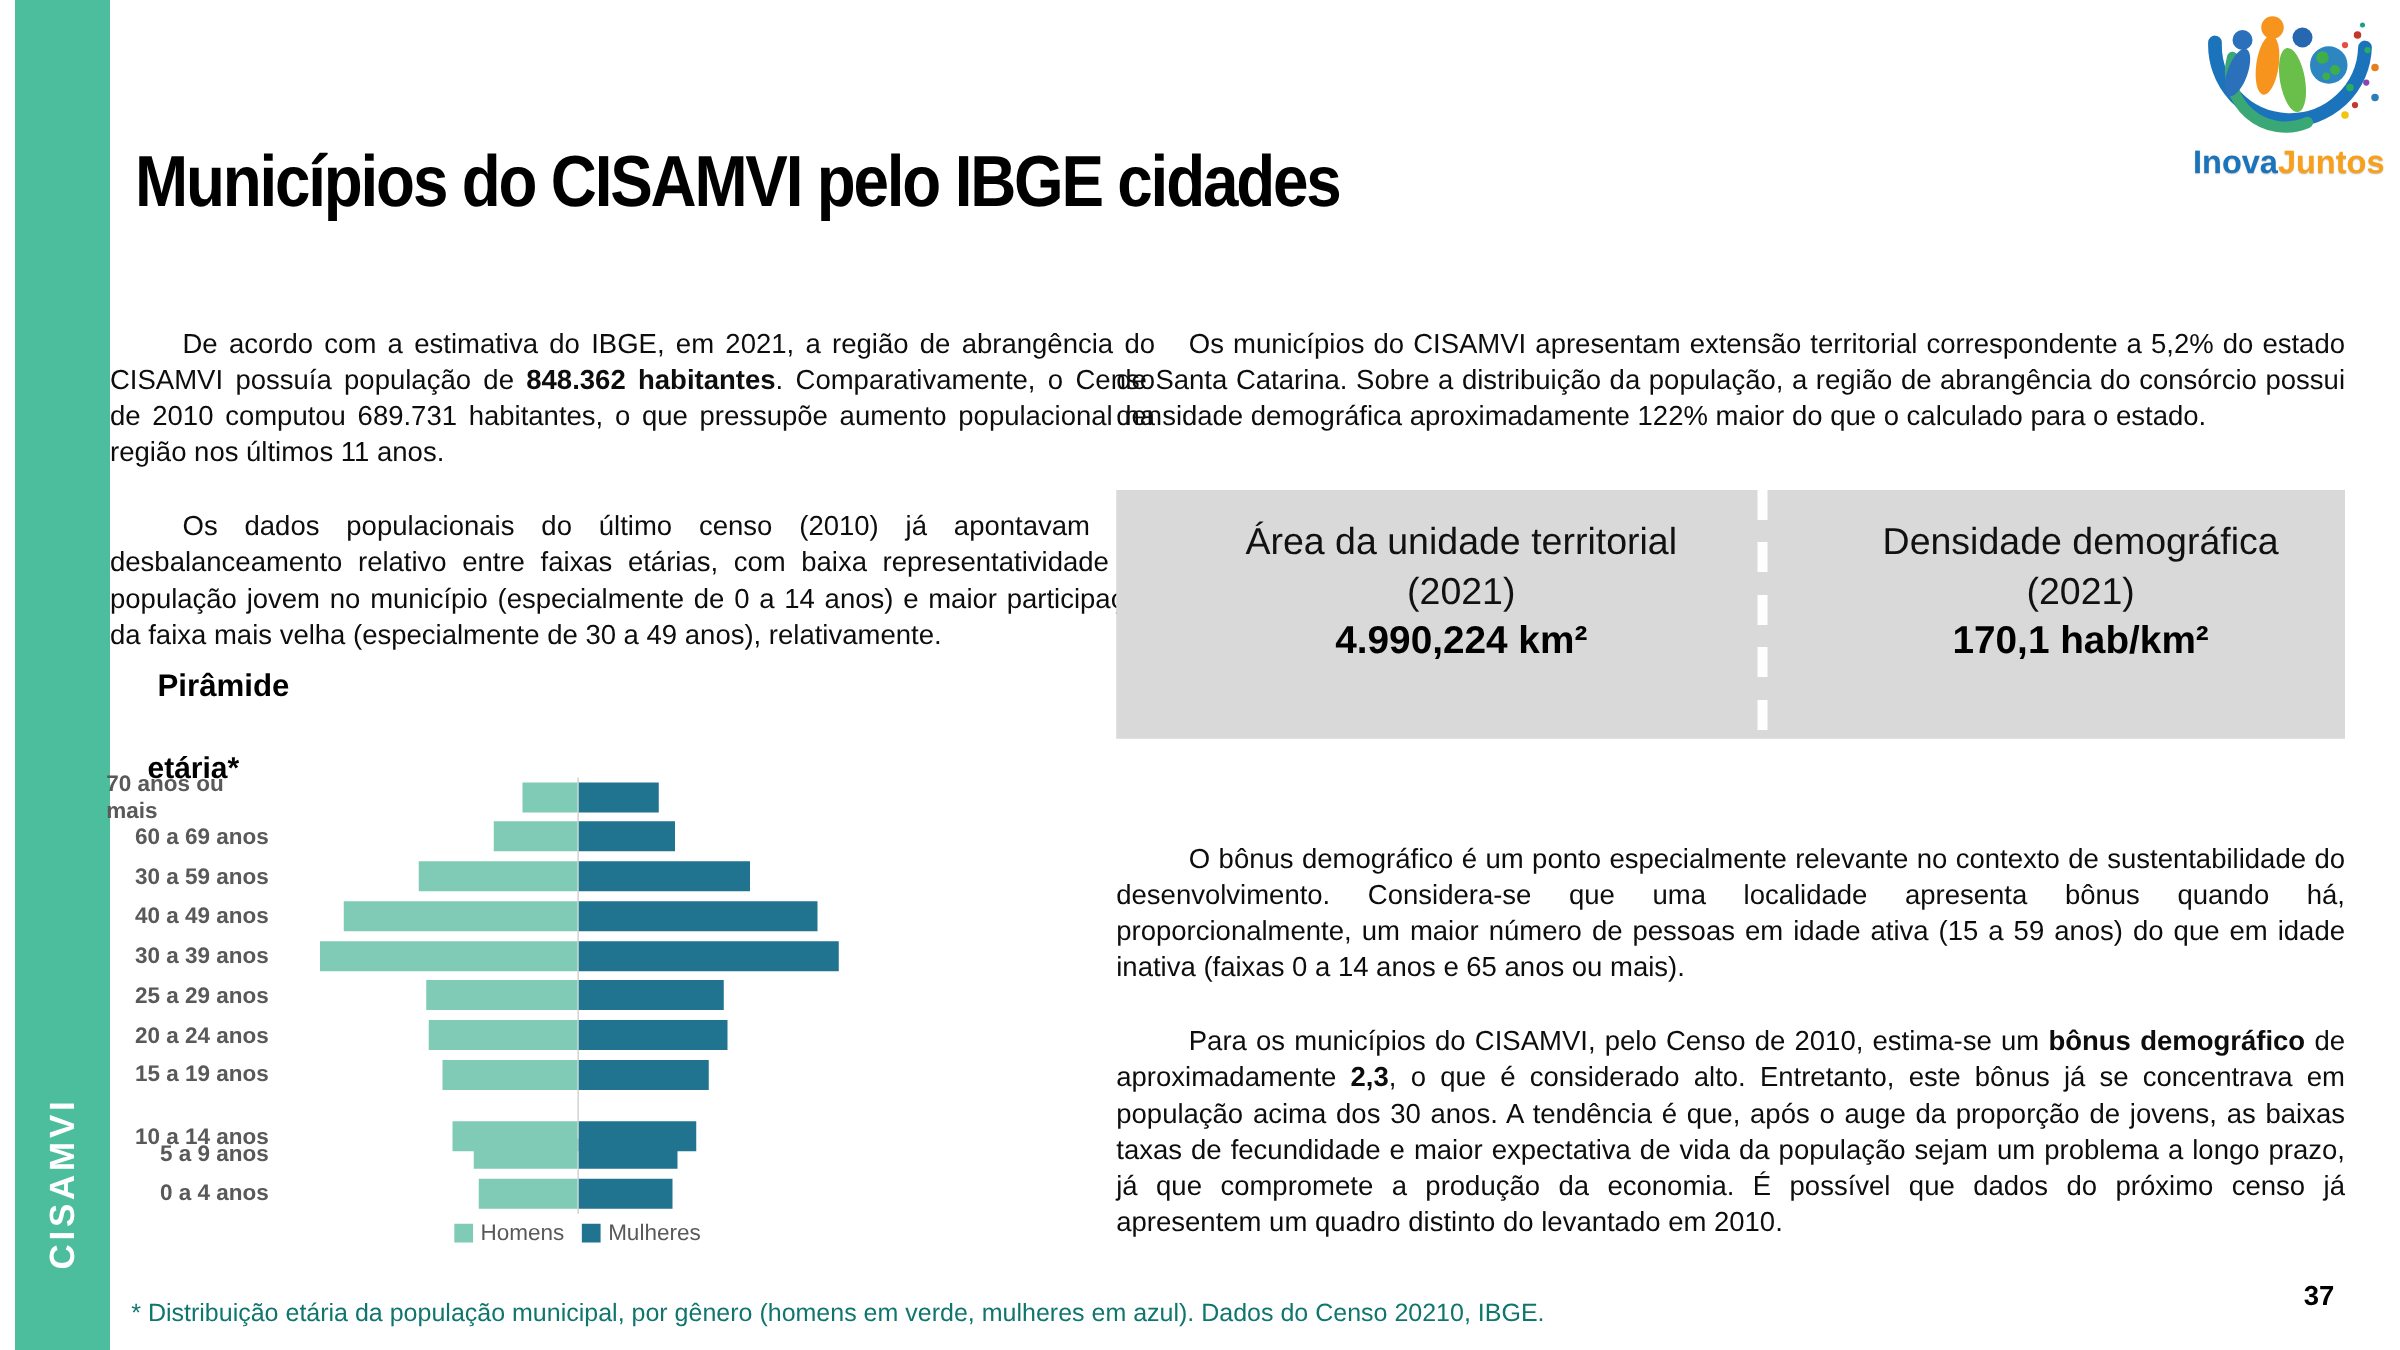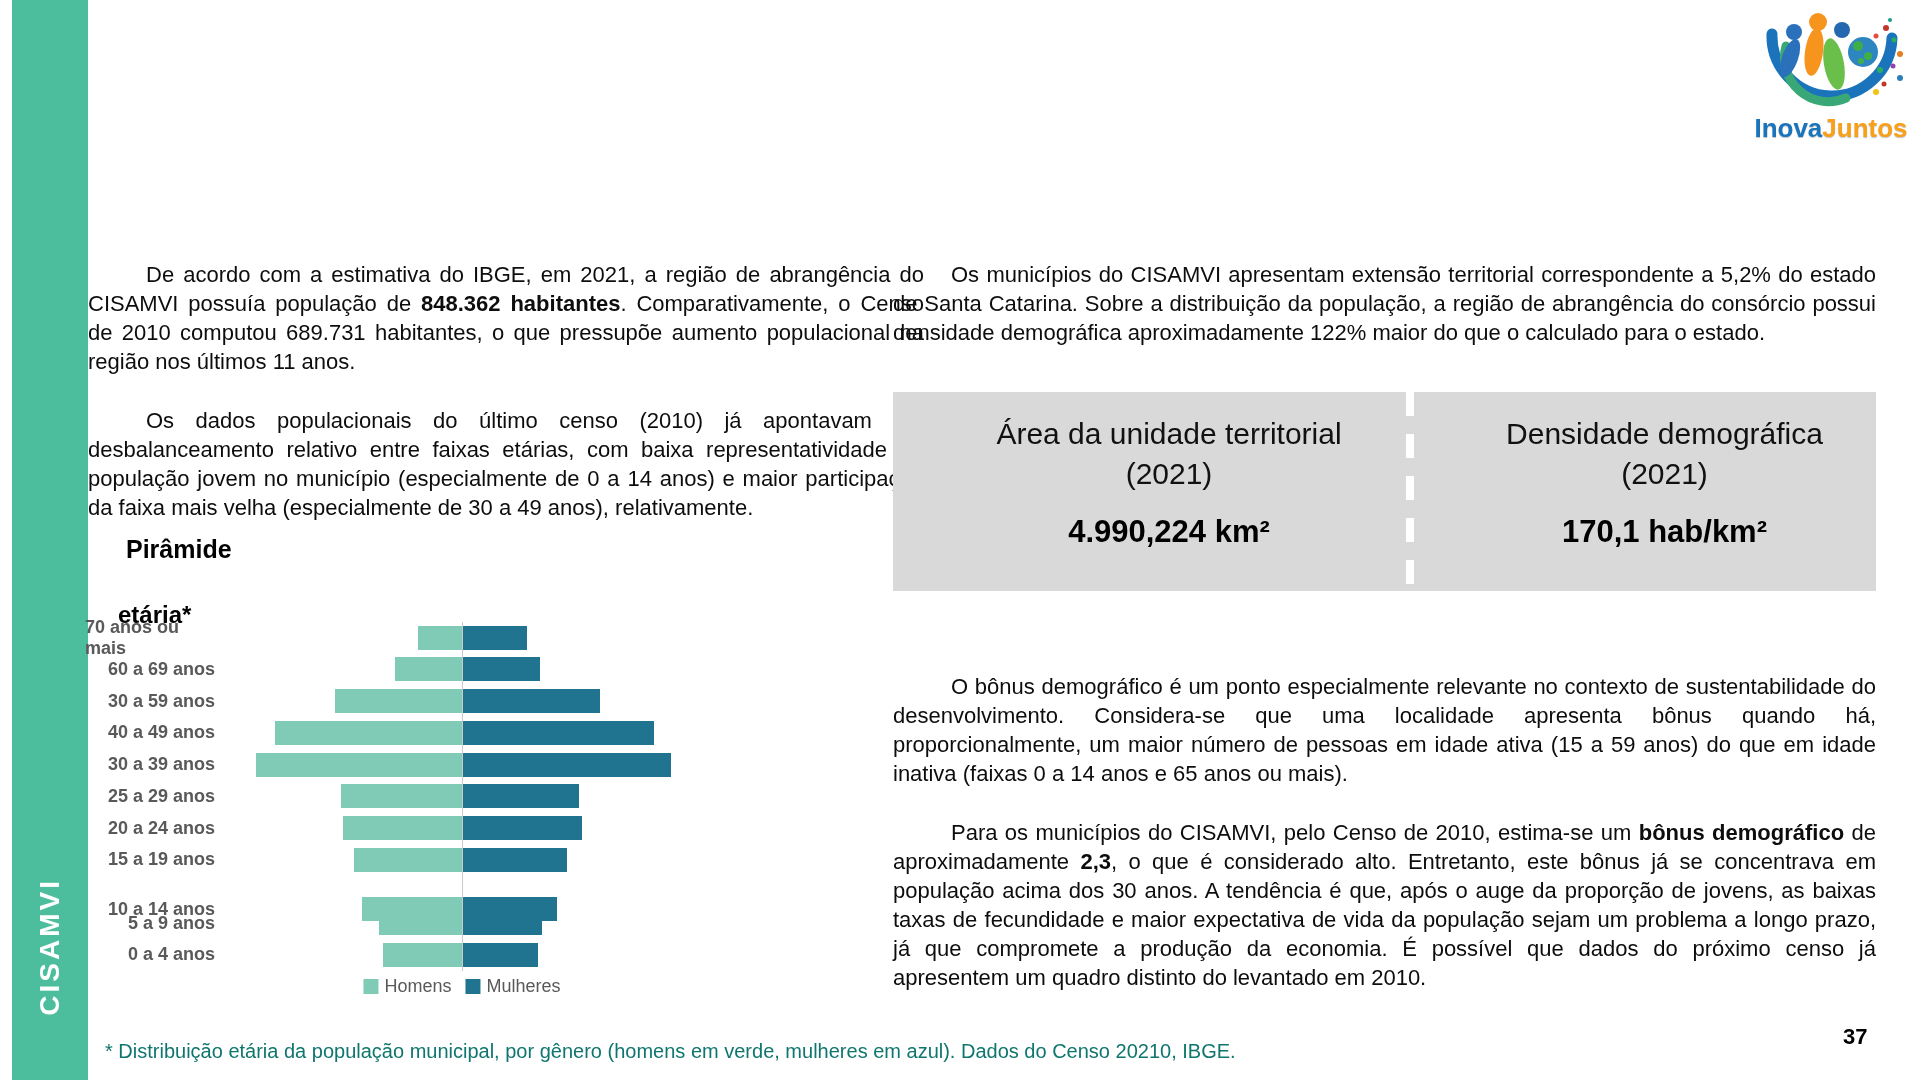--- a/index.html
+++ b/index.html
@@ -50,21 +50,21 @@
   .legend-swatch.mulheres{background:var(--c-mulheres-blue,#21748f);}
 
   
   .stats-box{position:absolute;left:893px;top:392px;width:983px;height:199px;
     background:var(--c-stats-box-gray,#d9d9d9);}
   .stats-cell{position:absolute;top:0;height:100%;display:flex;flex-direction:column;
     align-items:center;text-align:center;padding-top:22px;box-sizing:border-box;padding-left:35px;}
   .stats-cell.left{left:0;width:517px;}
   .stats-cell.right{left:525px;width:458px;}
   .stats-title{font-size:30px;line-height:40px;color:#111;}
-  .stats-value{margin-top:20px;font-size:31px;font-weight:bold;color:#000;}
+  .stats-value{margin-top:0;font-size:31px;font-weight:bold;color:#000;}
   .stats-divider{position:absolute;left:513px;top:0;width:8px;height:100%;
     background:repeating-linear-gradient(to bottom,#fff 0 24px,rgba(255,255,255,0) 24px 42px);}
 
   
   .footnote{position:absolute;left:105px;top:1040px;font-size:20px;color:#0f766e;}
   .page-num{position:absolute;left:1843px;top:1024px;font-size:22px;font-weight:bold;color:#000;}
 
   
   .logo{position:absolute;left:1750px;top:6px;width:162px;text-align:center;}
   .logo-text{font-size:26px;font-weight:bold;letter-spacing:0;margin-top:-2px;
@@ -104,20 +104,21 @@
       <circle cx="150" cy="72" r="3" fill="#2980b9"></circle>
       <circle cx="134" cy="78" r="2.5" fill="#c0392b"></circle>
       <circle cx="126" cy="86" r="3" fill="#f1c40f"></circle>
       <circle cx="140" cy="14" r="2" fill="#16a085"></circle>
       <circle cx="126" cy="30" r="2.5" fill="#e74c3c"></circle>
       <circle cx="130" cy="64" r="3" fill="#27ae60"></circle>
     </svg>
     <div class="logo-text"><span class="logo-inova">Inova</span><span class="logo-juntos">Juntos</span></div>
   </div>
 
+  <h1 class="title" style="margin:0;"><span>Municípios do CISAMVI pelo IBGE cidades</span></h1>
 
   <p class="para indent col-left p1l"><span>De acordo com a estimativa do IBGE, em 2021, a região de abrangência do CISAMVI possuía população de </span><b>848.362 habitantes</b><span>. Comparativamente, o Censo de 2010 computou 689.731 habitantes, o que pressupõe aumento populacional na região nos últimos 11 anos.</span></p>
   <p class="para indent col-left p2l">Os dados populacionais do último censo (2010) já apontavam um desbalanceamento relativo entre faixas etárias, com baixa representatividade da população jovem no município (especialmente de 0 a 14 anos) e maior participação da faixa mais velha (especialmente de 30 a 49 anos), relativamente.</p>
 
   <div class="chart-h1">Pirâmide</div>
   <div class="chart-h2">etária*</div>
 
   <div class="pyramid">
     <div class="pyr-axis"></div>
     <div id="pyramid-rows">

